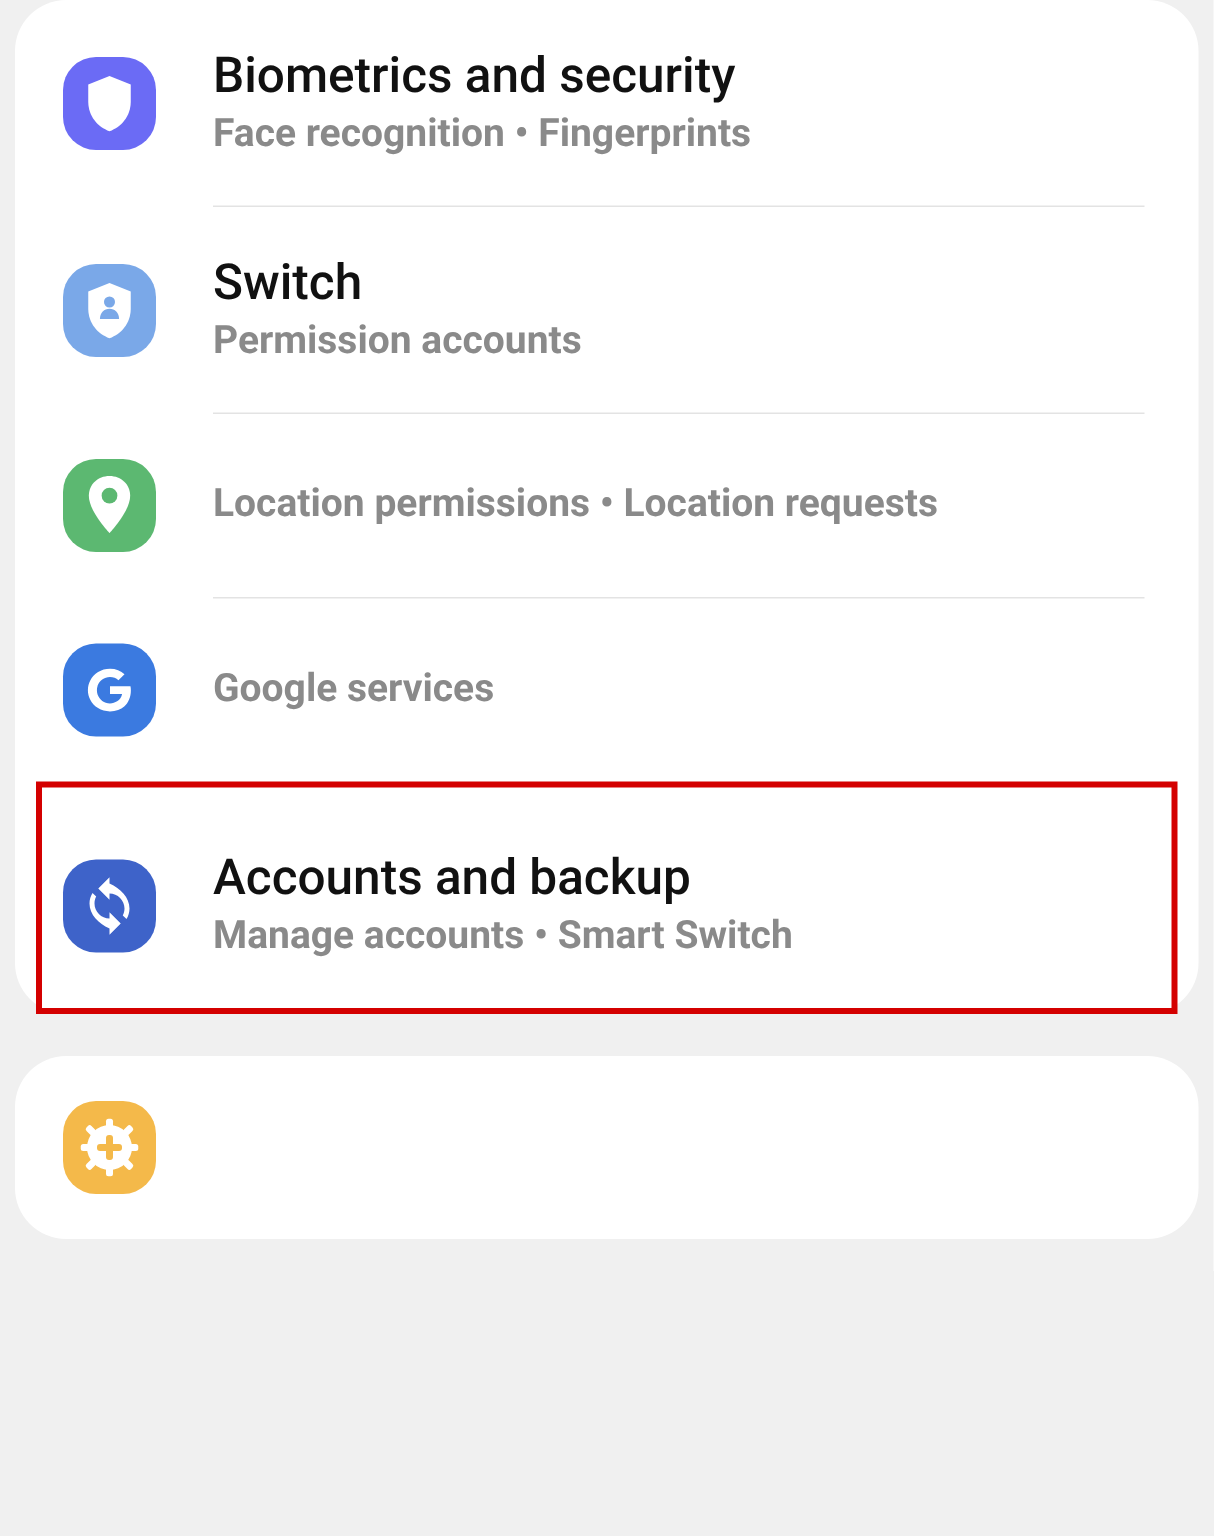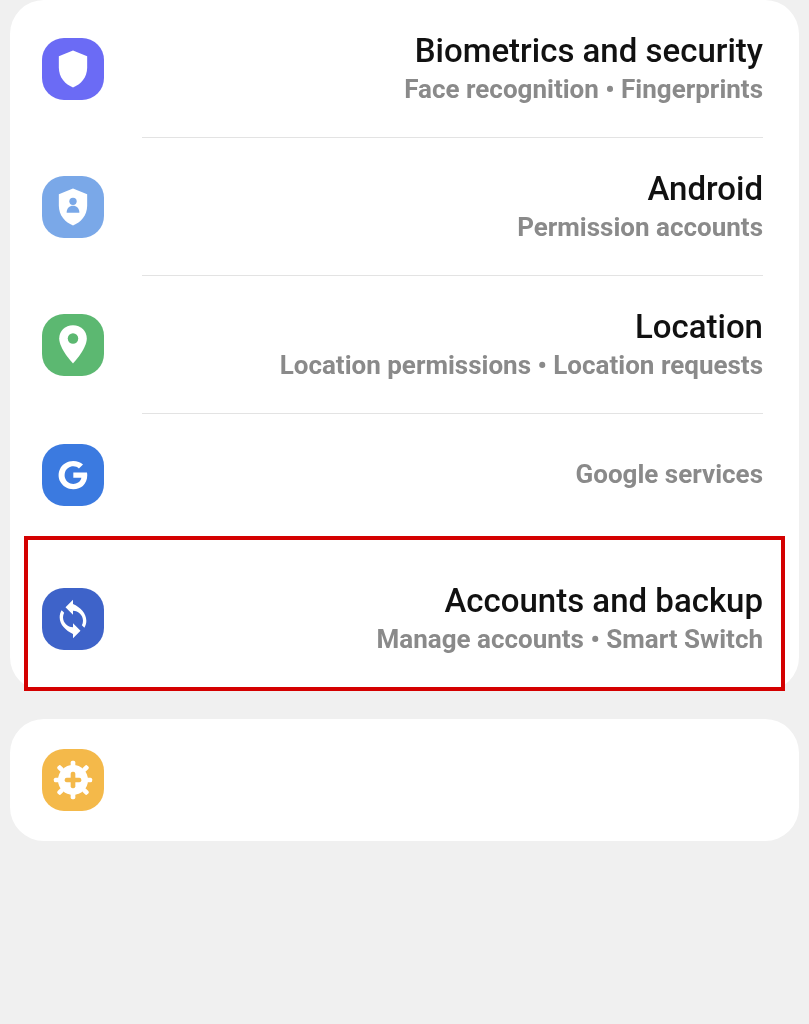--- a/index.html
+++ b/index.html
@@ -7,21 +7,20 @@
   body {
     background: #f0f0f0;
     font-family: -apple-system, "Segoe UI", Roboto, Arial, sans-serif;
     padding: 0;
   }
   .card {
     background: #fff;
     border-radius: 34px;
     margin: 0 10px;
     padding: 0;
-    text-align: right;
   }
   .card.top { margin-top: 0; border-top-left-radius: 34px; border-top-right-radius: 34px; }
   .card.bottom { margin-top: 28px; }
   .item {
     display: flex;
     align-items: center;
     padding: 30px 36px 30px 32px;
     position: relative;
   }
   .item-icon {
@@ -90,35 +89,34 @@
 
   <div class="item">
     <div class="item-icon squircle" style="background:#7aa8e8">
       <svg width="34" height="40" viewBox="0 0 24 28">
         <path d="M12 1 L22 5 V13 C22 20 17.5 25 12 27 C6.5 25 2 20 2 13 V5 Z" fill="#fff"></path>
         <circle cx="12" cy="10" r="2.6" fill="#7aa8e8"></circle>
         <path d="M7.5 18 C7.5 15 9.5 13.2 12 13.2 C14.5 13.2 16.5 15 16.5 18 Z" fill="#7aa8e8"></path>
       </svg>
     </div>
     <div class="item-text">
-      <div class="item-title">Android</div>
+      <div class="item-title">Switch</div>
       <div class="item-sub">Permission accounts</div>
     </div>
   </div>
   <div class="divider"></div>
 
   <div class="item">
     <div class="item-icon squircle" style="background:#5cb871">
       <svg width="32" height="42" viewBox="0 0 24 32">
         <path d="M12 1 C6 1 1.5 5.4 1.5 11 C1.5 19 12 30 12 30 C12 30 22.5 19 22.5 11 C22.5 5.4 18 1 12 1 Z" fill="#fff"></path>
         <circle cx="12" cy="11" r="4" fill="#5cb871"></circle>
       </svg>
     </div>
     <div class="item-text">
-      <div class="item-title">Location</div>
       <div class="item-sub">Location permissions  •  Location requests</div>
     </div>
   </div>
   <div class="divider"></div>
 
   <div class="item">
     <div class="item-icon squircle" style="background:#3b7ae0">
       <svg width="38" height="38" viewBox="0 0 24 24">
         <path d="M21 12.2 C21 11.5 20.94 11 20.83 10.4 H12.2 V13.7 H17.3 C17.08 15 16.32 16.06 15.2 16.78 V18.98 H18.2 C19.96 17.36 21 15.02 21 12.2 Z
                  M12.2 21 C14.7 21 16.8 20.16 18.2 18.98 L15.2 16.78 C14.38 17.32 13.36 17.64 12.2 17.64 C9.78 17.64 7.72 16.04 6.98 13.86 H3.9 V16.12 C5.3 18.96 8.5 21 12.2 21 Z

